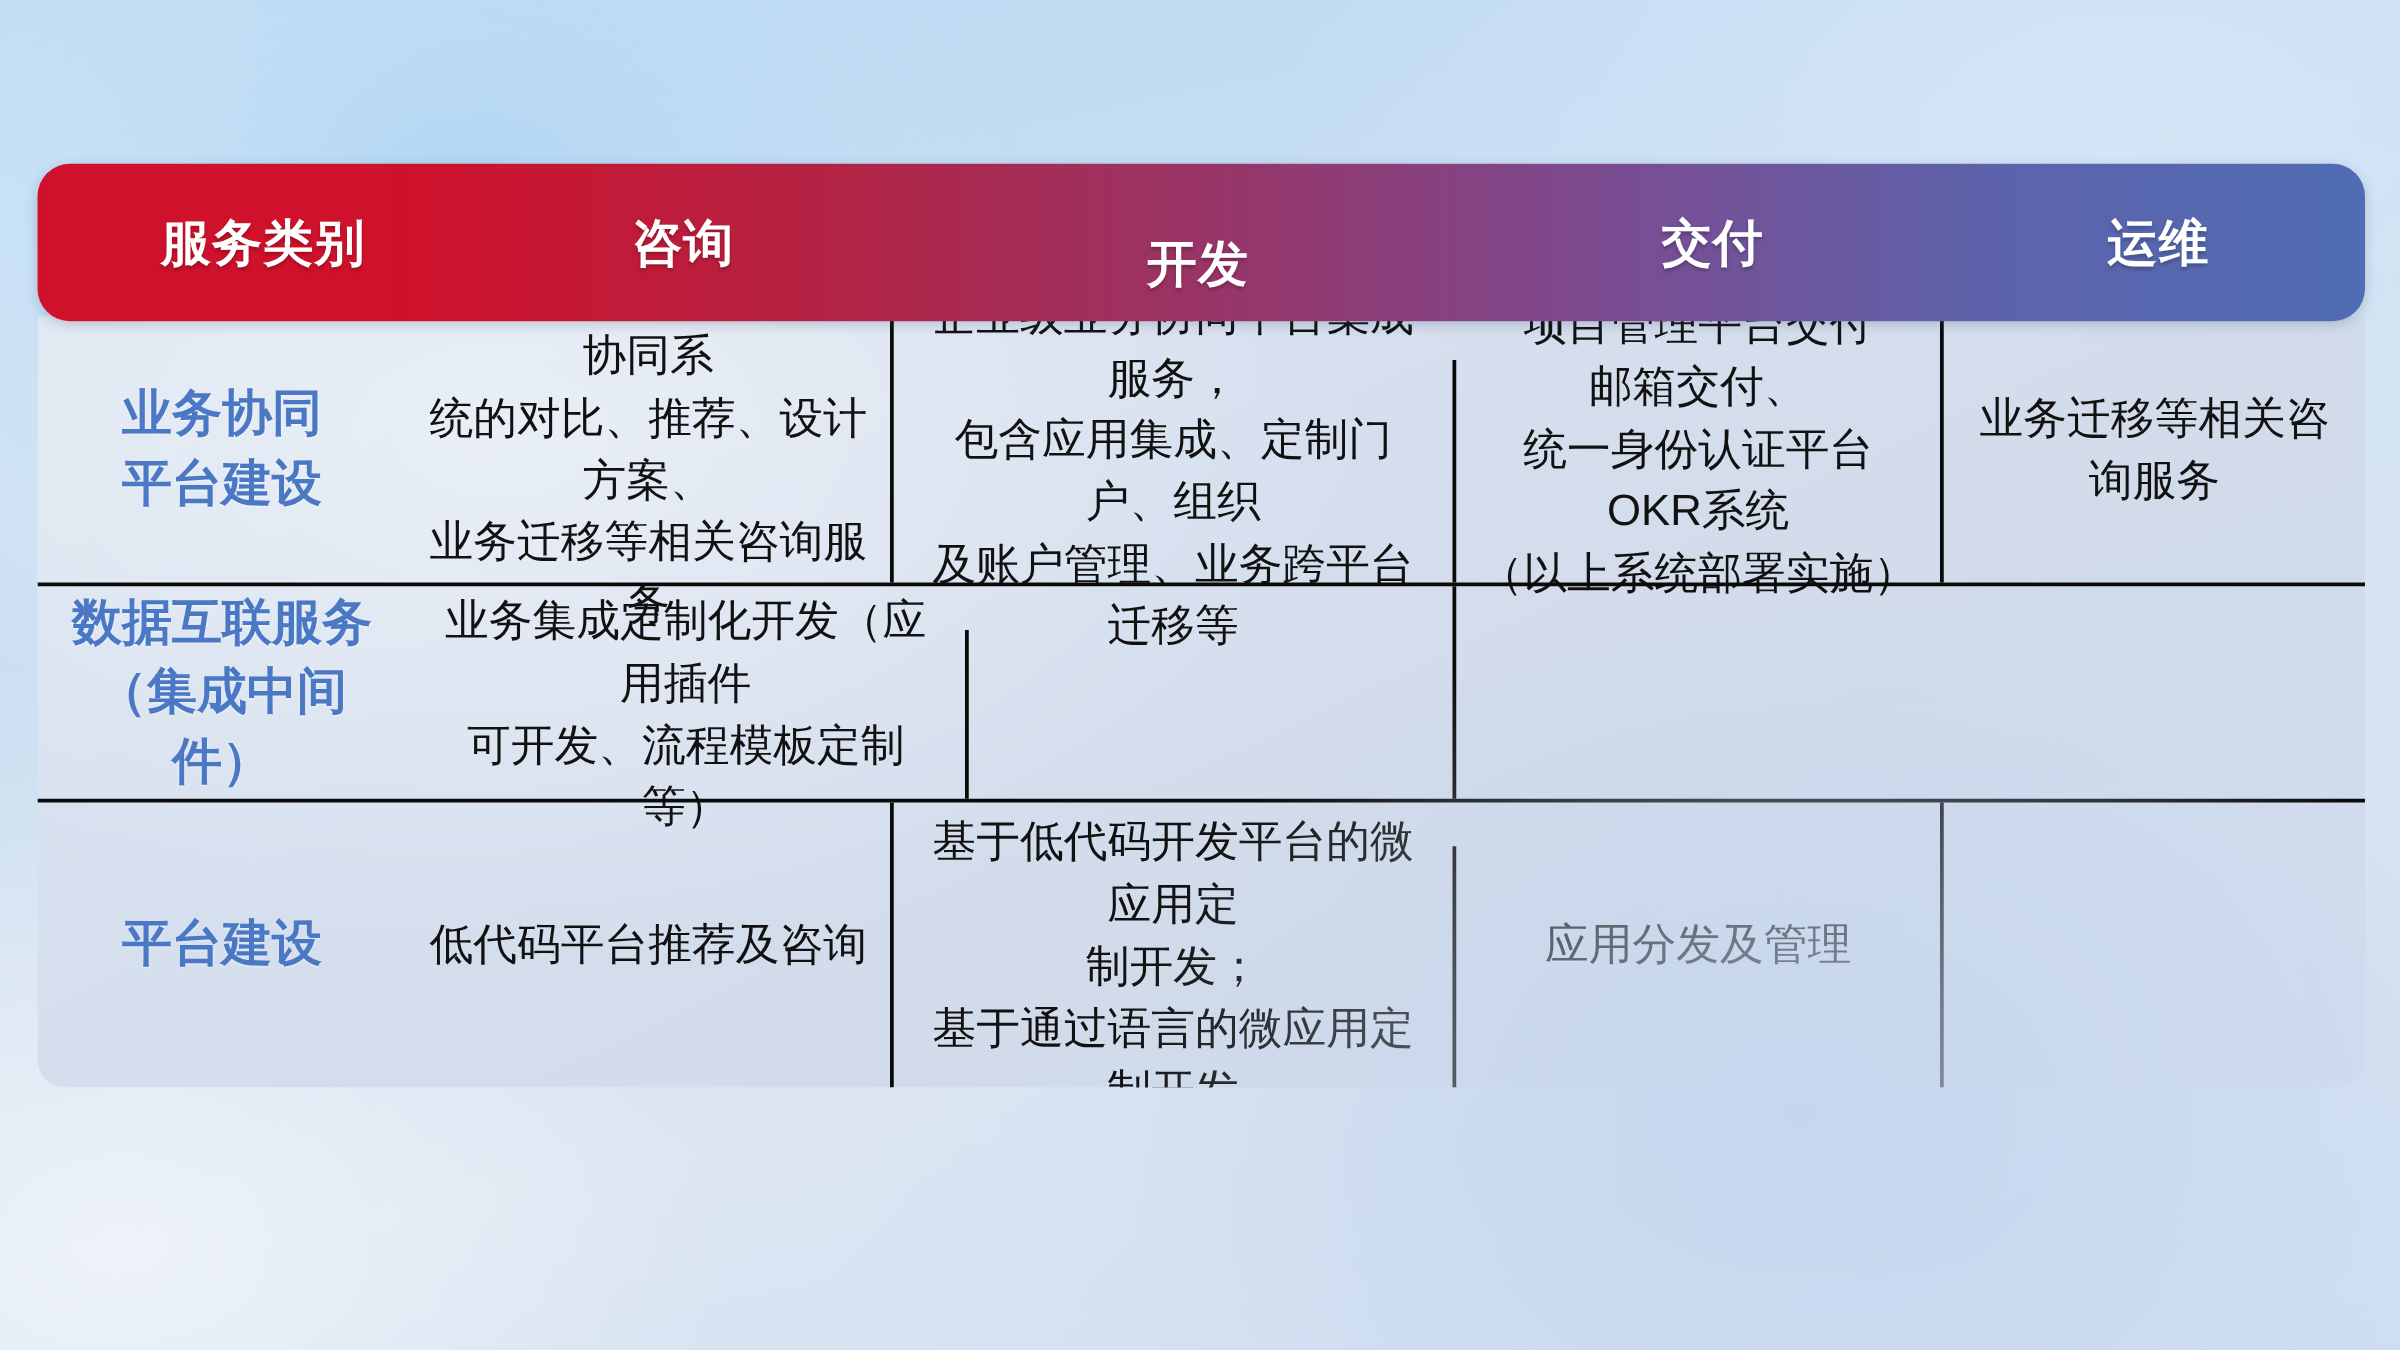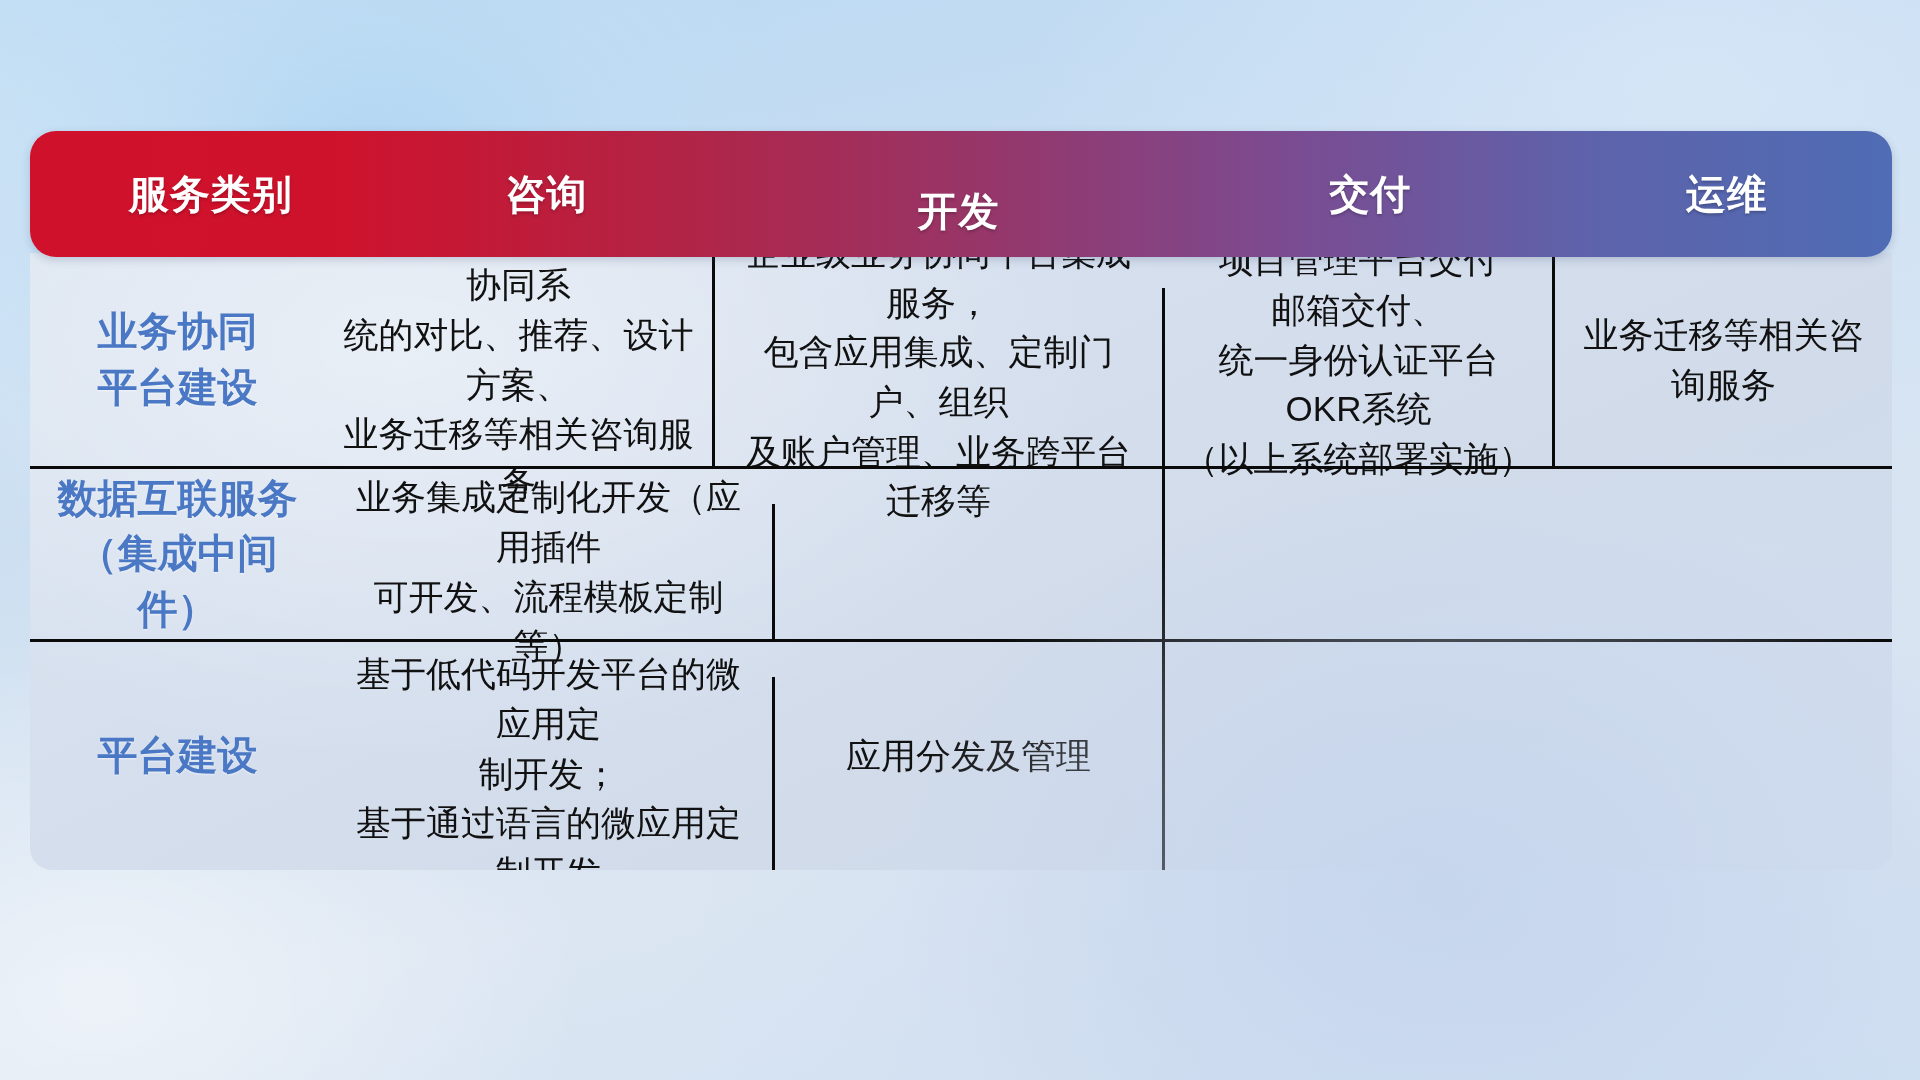--- a/index.html
+++ b/index.html
@@ -172,20 +172,21 @@
         <div class="cell col-0 cat">数据互联服务
 （集成中间件）</div>
         <div class="cell col-2 vline">业务集成定制化开发（应用插件
 可开发、流程模板定制等）</div>
         <div class="cell col-3 vline"></div>
         <div class="cell col-4"></div>
       </div>
 
       <div class="row row-2">
         <div class="cell col-0 cat">平台建设</div>
+        <div class="cell col-1 vline">低代码平台推荐及咨询</div>
         <div class="cell col-2 vline">基于低代码开发平台的微应用定
 制开发；
 基于通过语言的微应用定制开发</div>
         <div class="cell col-3 vline">应用分发及管理</div>
         <div class="cell col-4"></div>
       </div>
 
     </div>
   </div>
 </div>

